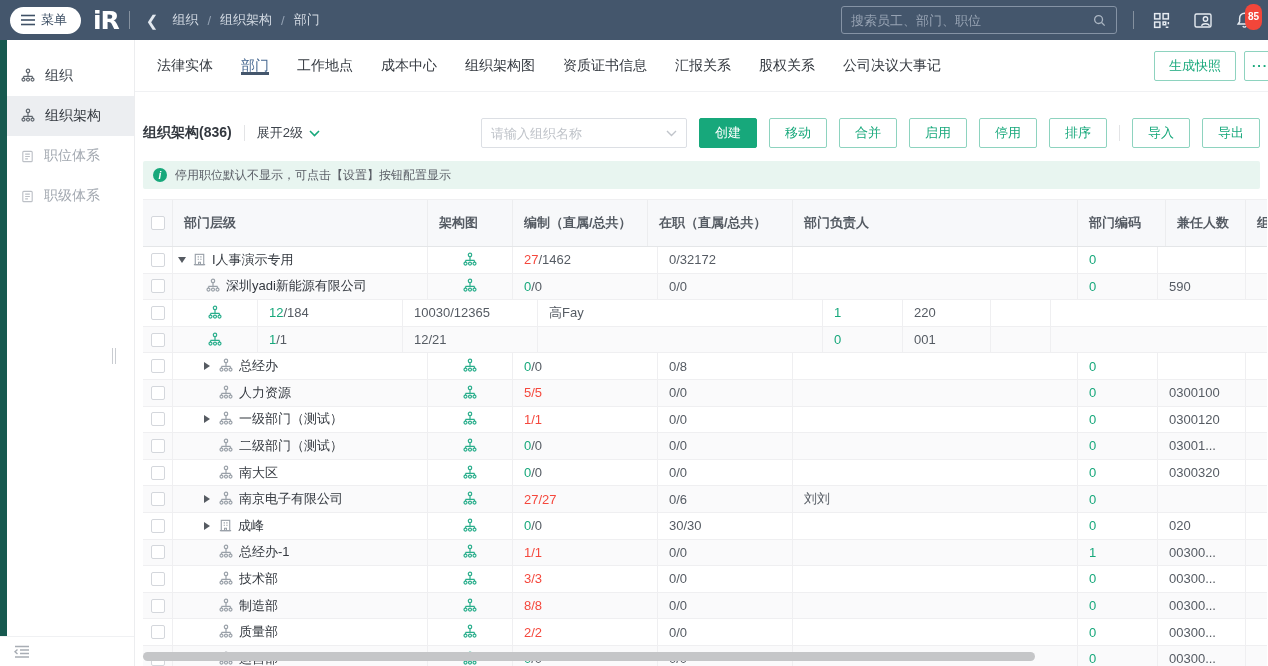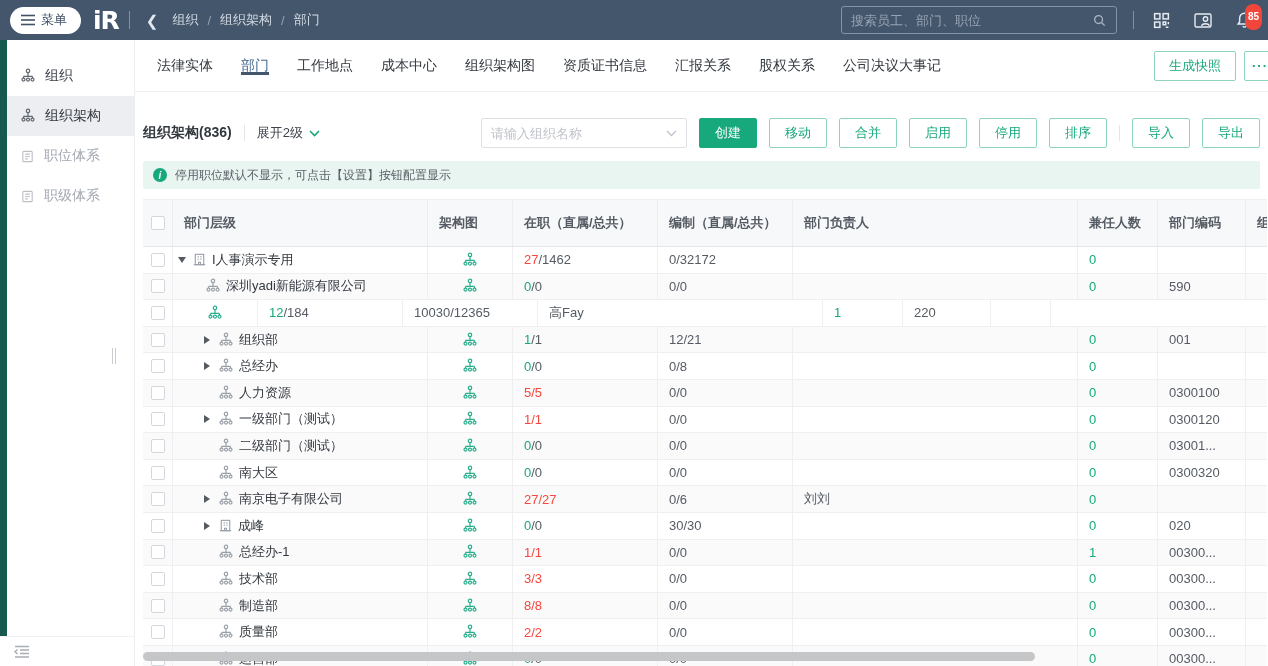--- a/index.html
+++ b/index.html
@@ -264,25 +264,25 @@
       <span>停用职位默认不显示，可点击【设置】按钮配置显示</span>
     </div>
 
     <div class="tbl">
       <div class="thead" id="thead">
           <div class="th" style="width: 30px; justify-content: center; padding: 0px;">
             <span class="cb"></span>
           </div>
           <div class="th" style="width: 255px;">部门层级</div>
           <div class="th" style="width: 85px;">架构图</div>
+          <div class="th" style="width: 135px;">编制（直属/总共）</div>
           <div class="th" style="width: 145px;">在职（直属/总共）</div>
-          <div class="th" style="width: 135px;">编制（直属/总共）</div>
           <div class="th" style="width: 285px;">部门负责人</div>
+          <div class="th" style="width: 88px;">部门编码</div>
           <div class="th" style="width: 80px;">兼任人数</div>
-          <div class="th" style="width: 88px;">部门编码</div>
           <div class="th" style="width: 60px;">组</div>
         </div>
       <div id="tbody">
           <div class="trow">
             <div class="td center" style="width: 30px;">
               <span class="cb"></span>
             </div>
             <div class="td tree-cell" style="width: 255px;">
               <span style="width: 0px; flex: 0 0 auto;"></span>
               <span class="tri-slot">
@@ -378,36 +378,20 @@
             <div class="td" style="width: 135px;">10030/12365</div>
             <div class="td" style="width: 285px;">高Fay</div>
             <div class="td" style="width: 80px; color: rgb(23, 168, 123);">1</div>
             <div class="td" style="width: 88px;">220</div>
             <div class="td" style="width: 60px;"></div>
           </div>
           <div class="trow">
             <div class="td center" style="width: 30px;">
               <span class="cb"></span>
             </div>
-            <div class="td tree-cell" style="width: 255px;">
-              <span style="width: 26px; flex: 0 0 auto;"></span>
-              <span class="tri-slot">
-                <i class="tri-right"></i>
-              </span>
-              <span class="node-icon">
-                <svg width="16" height="16" viewBox="0 0 16 16" fill="none" stroke="#9AA1A9" stroke-width="1.2">
-                  <circle cx="8" cy="2.9" r="1.7"></circle>
-                  <path d="M8 4.8v3.6 M3.5 8.4h9 M3.5 8.4v1.5 M12.5 8.4v1.5"></path>
-                  <circle cx="3.5" cy="11.6" r="1.5"></circle>
-                  <circle cx="8" cy="11.6" r="1.5"></circle>
-                  <circle cx="12.5" cy="11.6" r="1.5"></circle>
-                </svg>
-              </span>
-              <span class="dept-name">组织部</span>
-            </div>
             <div class="td center" style="width: 85px;">
               <span class="chart-ic">
                 <svg width="16" height="16" viewBox="0 0 16 16" fill="none" stroke="#2AAE8C" stroke-width="1.2">
                   <circle cx="8" cy="2.9" r="1.7"></circle>
                   <path d="M8 4.8v3.6 M3.5 8.4h9 M3.5 8.4v1.5 M12.5 8.4v1.5"></path>
                   <circle cx="3.5" cy="11.6" r="1.5"></circle>
                   <circle cx="8" cy="11.6" r="1.5"></circle>
                   <circle cx="12.5" cy="11.6" r="1.5"></circle>
                 </svg>
               </span>

